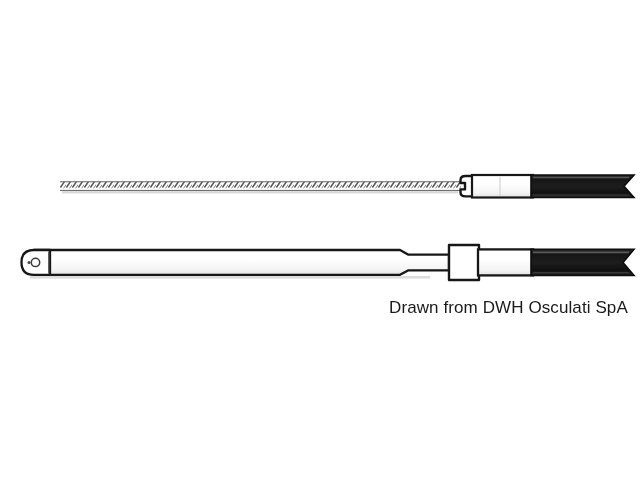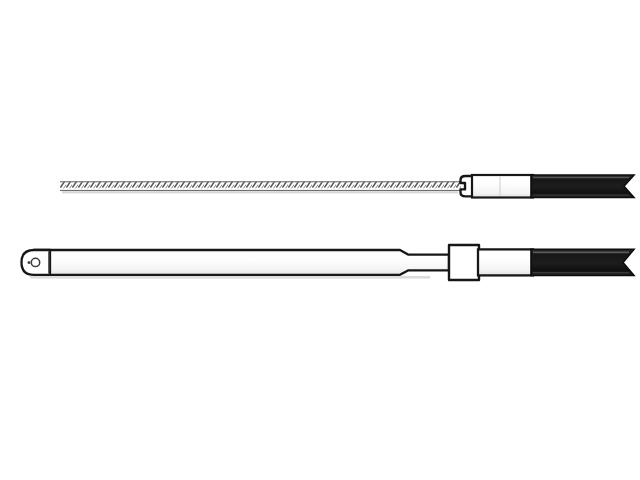--- a/index.html
+++ b/index.html
@@ -144,14 +144,15 @@
                L 634 249.4
                L 623 262.4
                L 634 275.4
                L 531 275.4
                Z" fill="url(#sheathShade)" stroke="#0d0d0d" stroke-width="1.6" stroke-linejoin="miter"></path>
       <line x1="533" y1="252.4" x2="629" y2="252.4" stroke="#585858" stroke-width="1.7"></line>
       <line x1="533" y1="272.6" x2="629" y2="272.6" stroke="#3a3a3a" stroke-width="1.3"></line>
     </g>
   </svg>
 
+  <div class="caption">Drawn from DWH Osculati SpA</div>
 
 </div>
 
 </body></html>

